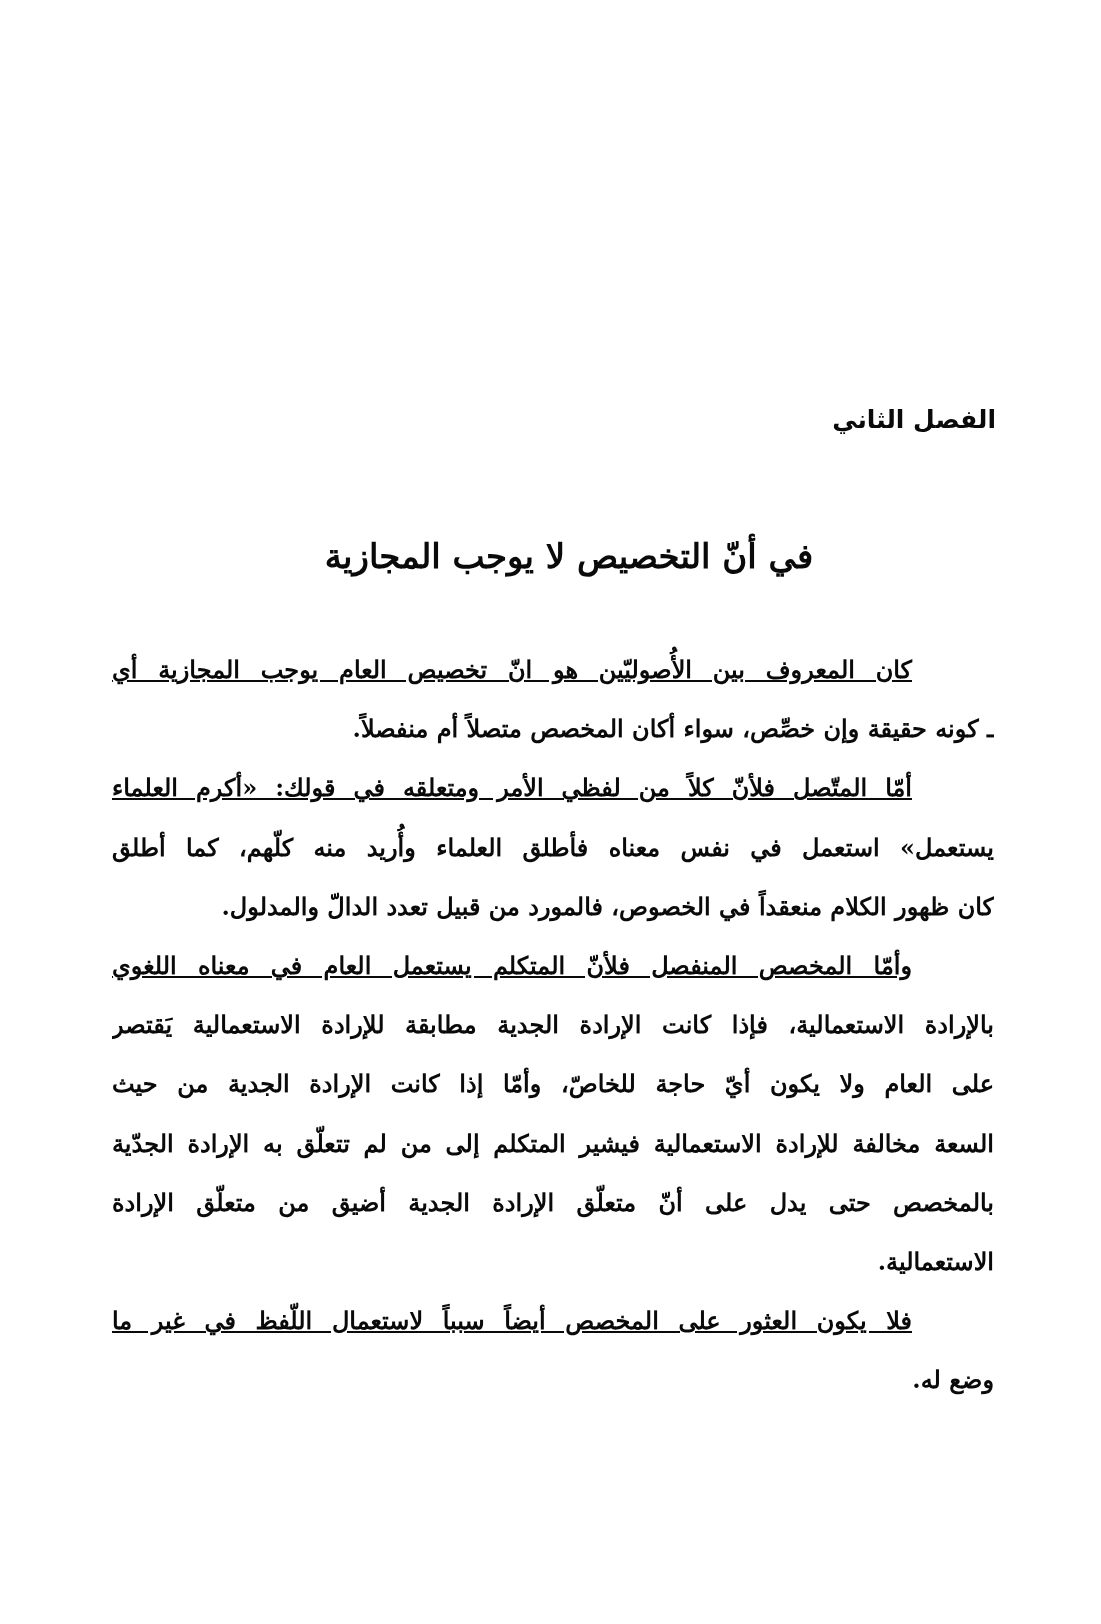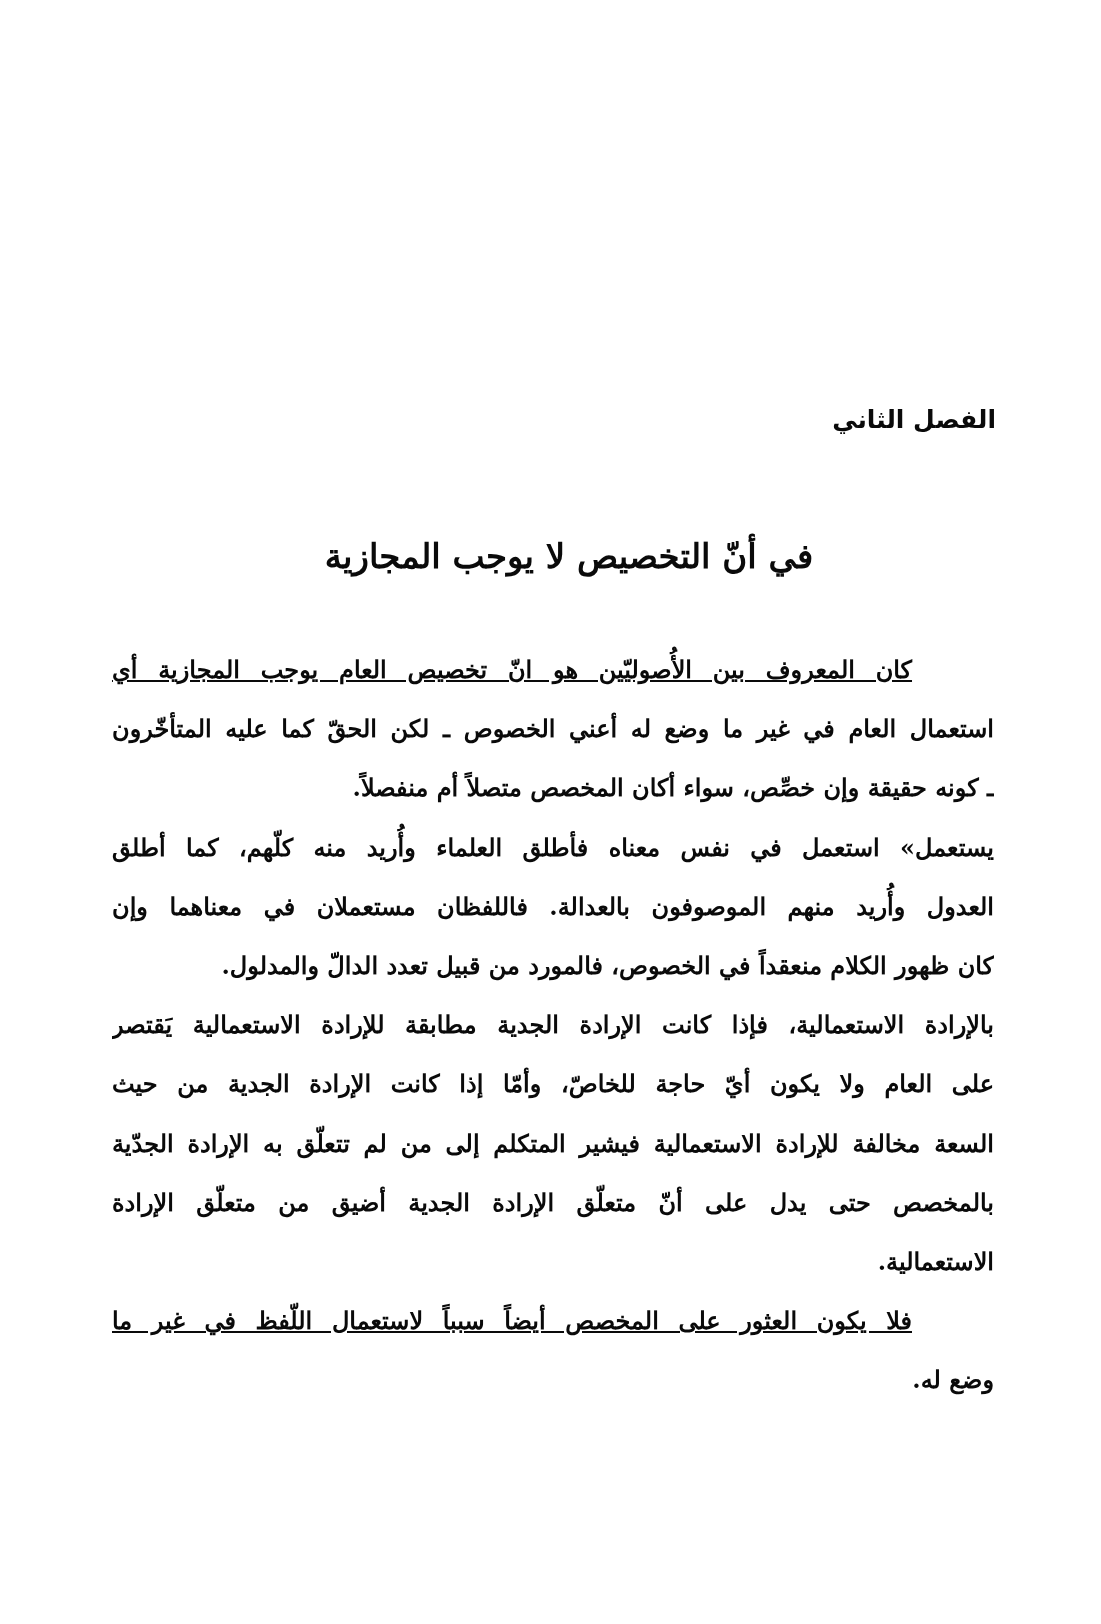--- a/index.html
+++ b/index.html
@@ -75,27 +75,27 @@
 
 <div class="page">
 
   <div class="chapter-label">الفصل الثاني</div>
 
   <div class="chapter-title">في أنّ التخصيص لا يوجب المجازية</div>
 
   <div class="body-text">
 
     <span class="line indent">كان المعروف بين الأُصوليّين هو انّ تخصيص العام يوجب المجازية أي</span>
-    <span class="line">استعمال العام في غير ما وضع له أعني الخصوص ـ لكن الحقّ كما عليه المتأخّرون</span>
     <span class="line last">ـ كونه حقيقة وإن خصِّص، سواء أكان المخصص متصلاً أم منفصلاً.</span>
 
+    <span class="line indent">أمّا المتّصل فلأنّ كلاً من لفظي الأمر ومتعلقه في قولك: «أكرم العلماء</span>
     <span class="line">يستعمل» استعمل في نفس معناه فأطلق العلماء وأُريد منه كلّهم، كما أطلق</span>
-    <span class="line">العدول وأُريد منهم الموصوفون بالعدالة. فاللفظان مستعملان في معناهما وإن</span>
     <span class="line last">كان ظهور الكلام منعقداً في الخصوص، فالمورد من قبيل تعدد الدالّ والمدلول.</span>
 
+    <span class="line indent">وأمّا المخصص المنفصل فلأنّ المتكلم يستعمل العام في معناه اللغوي</span>
     <span class="line">بالإرادة الاستعمالية، فإذا كانت الإرادة الجدية مطابقة للإرادة الاستعمالية يَقتصر</span>
     <span class="line">على العام ولا يكون أيّ حاجة للخاصّ، وأمّا إذا كانت الإرادة الجدية من حيث</span>
     <span class="line">السعة مخالفة للإرادة الاستعمالية فيشير المتكلم إلى من لم تتعلّق به الإرادة الجدّية</span>
     <span class="line">بالمخصص حتى يدل على أنّ متعلّق الإرادة الجدية أضيق من متعلّق الإرادة</span>
     <span class="line last">الاستعمالية.</span>
 
     <span class="line indent">فلا يكون العثور على المخصص أيضاً سبباً لاستعمال اللّفظ في غير ما</span>
     <span class="line last">وضع له.</span>
 
   </div>

